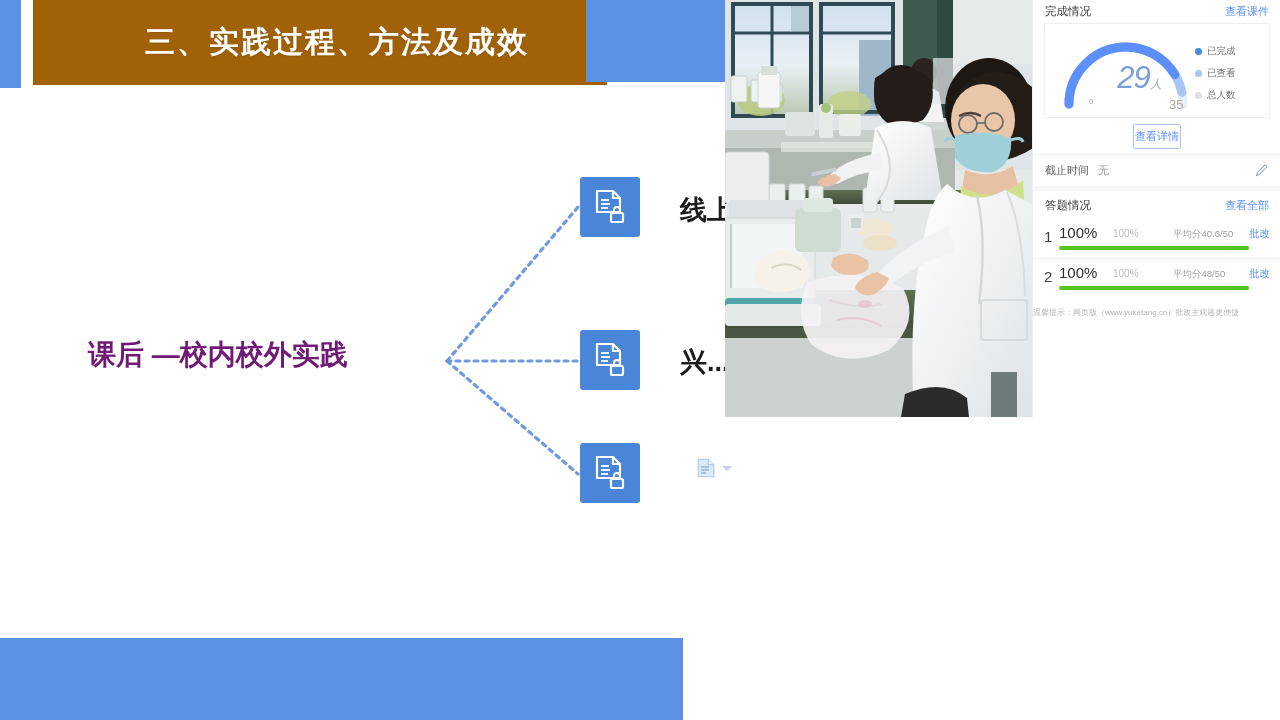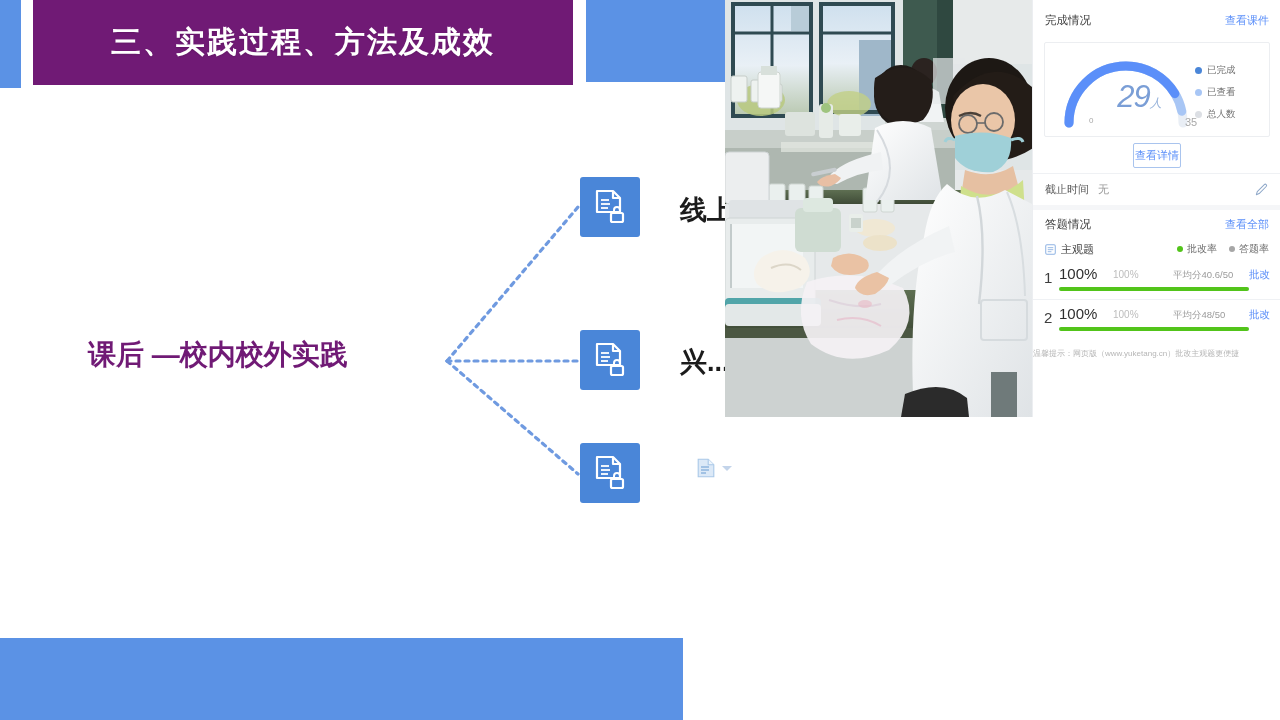--- a/index.html
+++ b/index.html
@@ -8,22 +8,22 @@
     background:#ffffff;
     font-family:"Liberation Sans","DejaVu Sans",sans-serif;
     position:relative;
   }
   #stage{position:absolute;left:0;top:0;width:1280px;height:720px;overflow:hidden;background:#fff;}
 
   
   .slide-bg{position:absolute;left:0;top:0;width:725px;height:720px;background:#ffffff;}
 
   .hdr-tick{position:absolute;left:0;top:0;width:21px;height:88px;background:#5b92e5;}
-  .hdr-band{position:absolute;left:33px;top:0;width:540px;height:85px;background:#701a75;
-            display:flex;align-items:center;justify-content:center;}
+  .hdr-band{position:absolute;left:33px;top:0;width:540px;height:85px;background:#a16207;
+            display:flex;align-items:center;justify-content:center;padding-left:34px;}
   .hdr-title{color:#ffffff;font-size:30px;font-weight:bold;letter-spacing:2px;
              white-space:nowrap;text-shadow:0 1px 2px rgba(0,0,0,.12);}
   .hdr-band2{position:absolute;left:586px;top:0;width:140px;height:82px;background:#5b92e5;}
 
   .footer-band{position:absolute;left:0;top:638px;width:683px;height:82px;background:#5b92e5;}
 
   
   .root-label{position:absolute;left:88px;top:336px;width:330px;
               font-size:28px;font-weight:bold;color:#701a75;white-space:nowrap;}
 
@@ -46,32 +46,32 @@
   
   .photo{position:absolute;left:725px;top:0;width:307px;height:417px;overflow:hidden;
          background:#8e9aa4;}
   .photo svg{position:absolute;left:0;top:0;width:307px;height:417px;}
 
   
   .panel{position:absolute;left:1032px;top:0;width:248px;height:417px;background:#ffffff;
          border-left:1px solid #eceef1;font-size:11px;color:#4a4a4a;overflow:hidden;}
 
   .p-row{display:flex;align-items:center;justify-content:space-between;padding:0 12px;}
-  .p-head{height:41px;text-align:center;}
+  .p-head{height:22px;text-align:center;}
   .p-head .t{font-size:11.5px;color:#3d3d3d;}
   .link{color:#5b8ff9;font-size:11px;cursor:pointer;}
 
   .gauge-card{margin:1px 11px 0 11px;border:1px solid #eceef1;border-radius:2px;
               height:93px;position:relative;background:#fff;}
   .gauge-card svg{position:absolute;left:12px;top:8px;}
   .g-val{position:absolute;left:51px;top:36px;width:86px;text-align:center;
          font-size:31px;color:#7a9ed6;letter-spacing:-1px;font-style:italic;}
   .g-unit{font-size:12px;color:#97b3db;}
   .g-min{position:absolute;left:44px;top:73px;font-size:8px;color:#a8a8a8;}
-  .g-max{position:absolute;left:140px;top:73px;font-size:11px;color:#a8a8a8;}
+  .g-max{position:absolute;left:124px;top:73px;font-size:13px;color:#a8a8a8;}
   .legend{position:absolute;left:150px;top:21px;}
   .lg{display:flex;align-items:center;margin-bottom:9px;}
   .dot{width:7px;height:7px;border-radius:50%;margin-right:5px;}
   .lg span{font-size:9.5px;color:#6e6e6e;}
 
   .detail-wrap{height:36px;display:flex;align-items:center;justify-content:center;}
   .detail-btn{border:1px solid #a9c4ee;border-radius:2px;color:#5b8ff9;
               font-size:11px;padding:4px 1px;background:#fff;cursor:pointer;}
 
   .hsep{height:1px;background:#eff1f4;margin:0;}
@@ -363,39 +363,20 @@
       </svg>
     </div>
 
     <div class="thick-sep"></div>
 
     <div class="p-row sub-head">
       <div class="t" style="font-size:11.5px;color:#3d3d3d">答题情况</div>
       <div class="link">查看全部</div>
     </div>
 
-    <div class="qcols">
-      <div class="c1">
-        <svg class="tag" viewBox="0 0 12 12">
-          <rect x="0.8" y="0.8" width="10.4" height="10.4" rx="1.3" fill="none" stroke="#8fb3e3" stroke-width="1.1"></rect>
-          <line x1="3" y1="4" x2="9" y2="4" stroke="#8fb3e3" stroke-width="1"></line>
-          <line x1="3" y1="6.2" x2="9" y2="6.2" stroke="#8fb3e3" stroke-width="1"></line>
-          <line x1="3" y1="8.4" x2="7" y2="8.4" stroke="#8fb3e3" stroke-width="1"></line>
-        </svg>
-        <span class="txt">主观题</span>
-      </div>
-      <div class="mini">
-        <div class="d" style="background:#52c41a"></div>
-        <span>批改率</span>
-      </div>
-      <div class="mini">
-        <div class="d" style="background:#a6a6a6"></div>
-        <span>答题率</span>
-      </div>
-    </div>
 
     <div class="qrow">
       <div class="idx">1</div>
       <div class="pc">100%</div>
       <div class="pc2">100%</div>
       <div class="avg">平均分40.6/50</div>
       <div class="act">批改</div>
       <div class="bar">
           <i style="width:100%"></i>
         </div>

